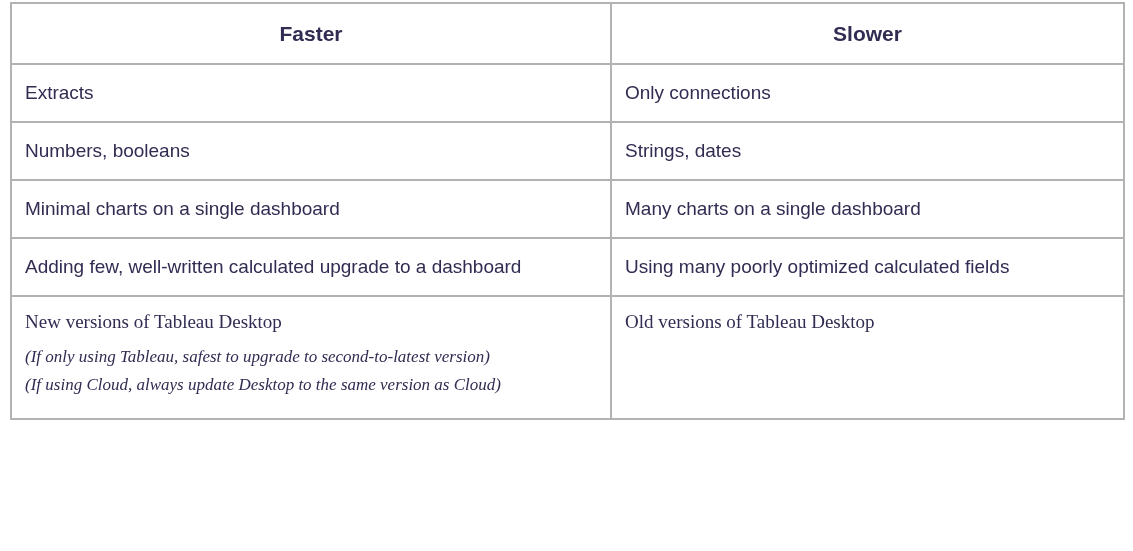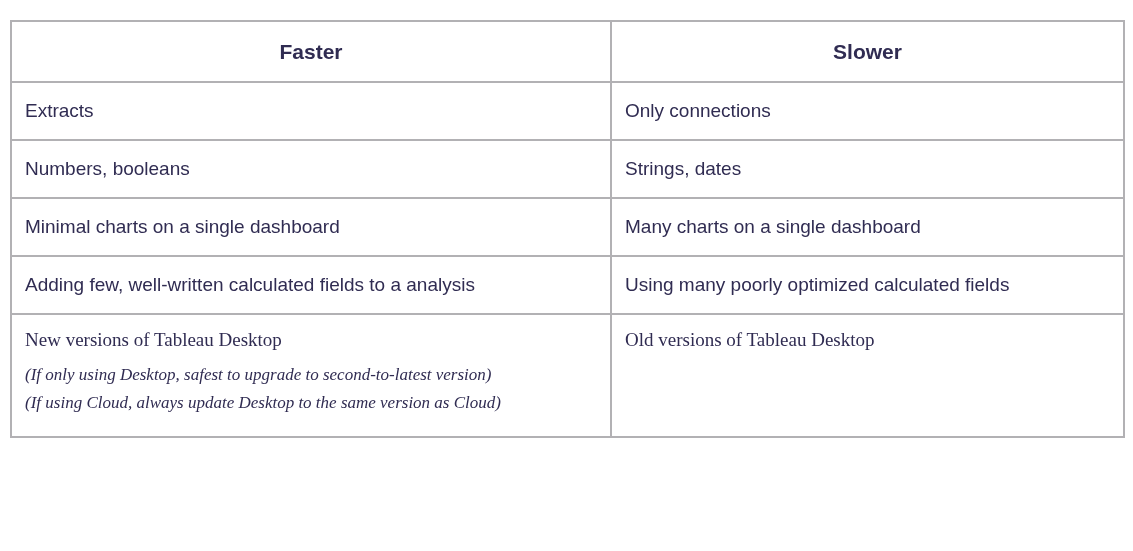--- a/index.html
+++ b/index.html
@@ -13,21 +13,21 @@
     overflow: hidden;
   }
   .page {
     position: relative;
     width: 1133px;
     height: 551px;
   }
   table.perf-table {
     position: absolute;
     left: 10px;
-    top: 20px;
+    top: 2px;
     width: 1113px;
     border-collapse: collapse;
     table-layout: fixed;
   }
   table.perf-table col.col-faster { width: 600px; }
   table.perf-table col.col-slower { width: 513px; }
   table.perf-table th,
   table.perf-table td {
     border: 2px solid #b2b1b4;
     background: #ffffff;
@@ -107,30 +107,30 @@
       <tr>
         <td>
             <span class="cell-main">Minimal charts on a single dashboard</span>
           </td>
         <td>
             <span class="cell-main">Many charts on a single dashboard</span>
           </td>
       </tr>
       <tr>
         <td>
-            <span class="cell-main">Adding few, well-written calculated fields to a analysis</span>
+            <span class="cell-main">Adding few, well-written calculated upgrade to a dashboard</span>
           </td>
         <td>
             <span class="cell-main">Using many poorly optimized calculated fields</span>
           </td>
       </tr>
       <tr class="row-tall">
         <td>
           <span class="cell-main">New versions of Tableau Desktop</span>
-          <span class="cell-note">(If only using Desktop, safest to upgrade to second-to-latest version)</span>
+          <span class="cell-note">(If only using Tableau, safest to upgrade to second-to-latest version)</span>
           <span class="cell-note">(If using Cloud, always update Desktop to the same version as Cloud)</span>
         </td>
         <td>
             <span class="cell-main">Old versions of Tableau Desktop</span>
           </td>
       </tr>
     </tbody>
   </table>
 </div>
 

